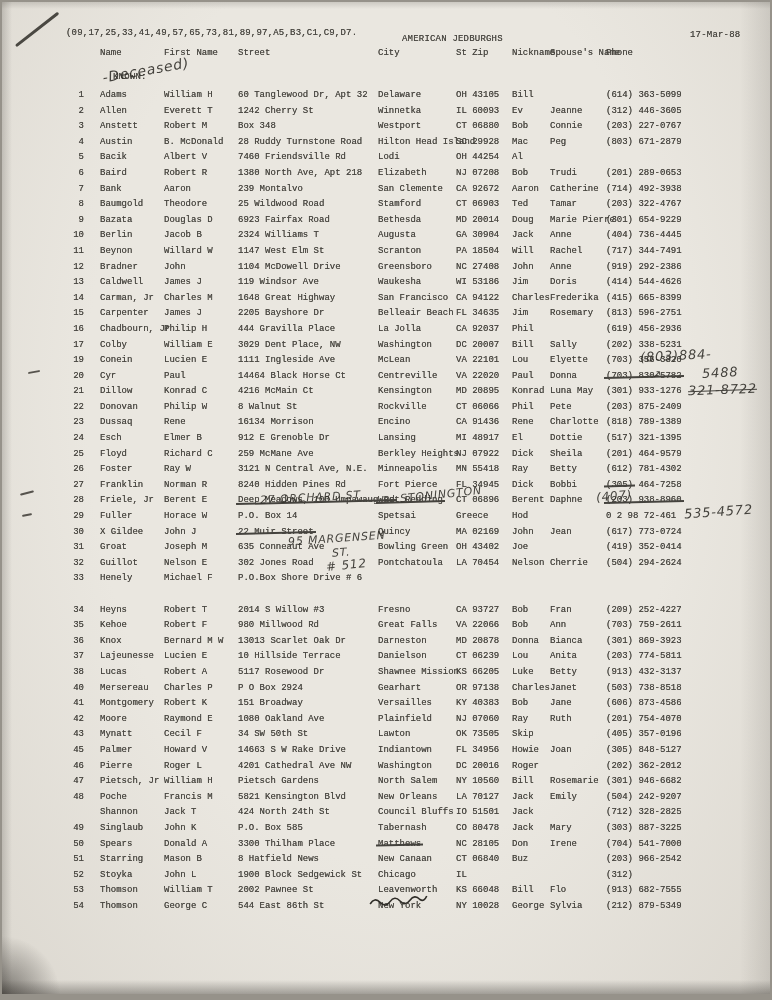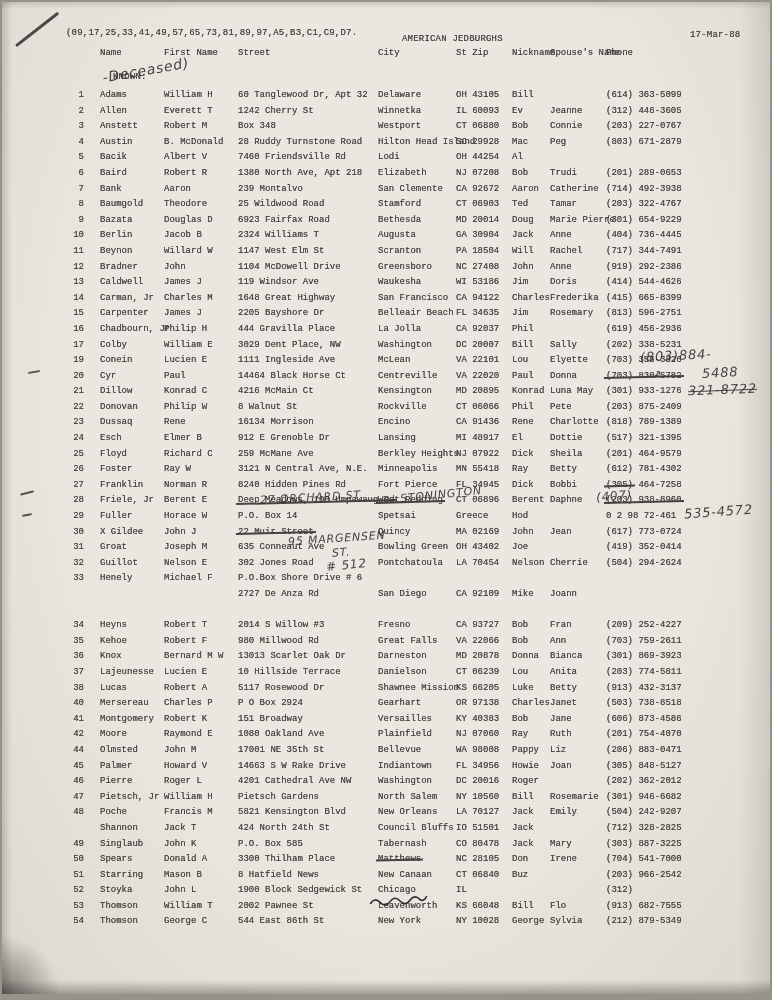--- a/index.html
+++ b/index.html
@@ -427,31 +427,20 @@
         <span class="c c-n">33</span>
         <span class="c c-name">Henely</span>
         <span class="c c-first">Michael F</span>
         <span class="c c-street">P.O.Box Shore Drive # 6</span>
         <span class="c c-city"></span>
         <span class="c c-sz"></span>
         <span class="c c-nk"></span>
         <span class="c c-sp"></span>
         <span class="c c-ph"></span>
       </div>
-      <div class="row">
-        <span class="c c-n"></span>
-        <span class="c c-name"></span>
-        <span class="c c-first"></span>
-        <span class="c c-street">2727 De Anza Rd</span>
-        <span class="c c-city">San Diego</span>
-        <span class="c c-sz">CA 92109</span>
-        <span class="c c-nk">Mike</span>
-        <span class="c c-sp">Joann</span>
-        <span class="c c-ph"></span>
-      </div>
       <div class="row"></div>
       <div class="row">
         <span class="c c-n">34</span>
         <span class="c c-name">Heyns</span>
         <span class="c c-first">Robert T</span>
         <span class="c c-street">2014 S Willow #3</span>
         <span class="c c-city">Fresno</span>
         <span class="c c-sz">CA 93727</span>
         <span class="c c-nk">Bob</span>
         <span class="c c-sp">Fran</span>
@@ -528,29 +517,29 @@
         <span class="c c-name">Moore</span>
         <span class="c c-first">Raymond E</span>
         <span class="c c-street">1080 Oakland Ave</span>
         <span class="c c-city">Plainfield</span>
         <span class="c c-sz">NJ 07060</span>
         <span class="c c-nk">Ray</span>
         <span class="c c-sp">Ruth</span>
         <span class="c c-ph">(201) 754-4070</span>
       </div>
       <div class="row">
-        <span class="c c-n">44</span>
-        <span class="c c-name">Olmsted</span>
-        <span class="c c-first">John M</span>
-        <span class="c c-street">17001 NE 35th St</span>
-        <span class="c c-city">Bellevue</span>
-        <span class="c c-sz">WA 98008</span>
-        <span class="c c-nk">Pappy</span>
-        <span class="c c-sp">Liz</span>
-        <span class="c c-ph">(206) 883-0471</span>
+        <span class="c c-n">43</span>
+        <span class="c c-name">Mynatt</span>
+        <span class="c c-first">Cecil F</span>
+        <span class="c c-street">34 SW 50th St</span>
+        <span class="c c-city">Lawton</span>
+        <span class="c c-sz">OK 73505</span>
+        <span class="c c-nk">Skip</span>
+        <span class="c c-sp"></span>
+        <span class="c c-ph">(405) 357-0196</span>
       </div>
       <div class="row">
         <span class="c c-n">45</span>
         <span class="c c-name">Palmer</span>
         <span class="c c-first">Howard V</span>
         <span class="c c-street">14663 S W Rake Drive</span>
         <span class="c c-city">Indiantown</span>
         <span class="c c-sz">FL 34956</span>
         <span class="c c-nk">Howie</span>
         <span class="c c-sp">Joan</span>

